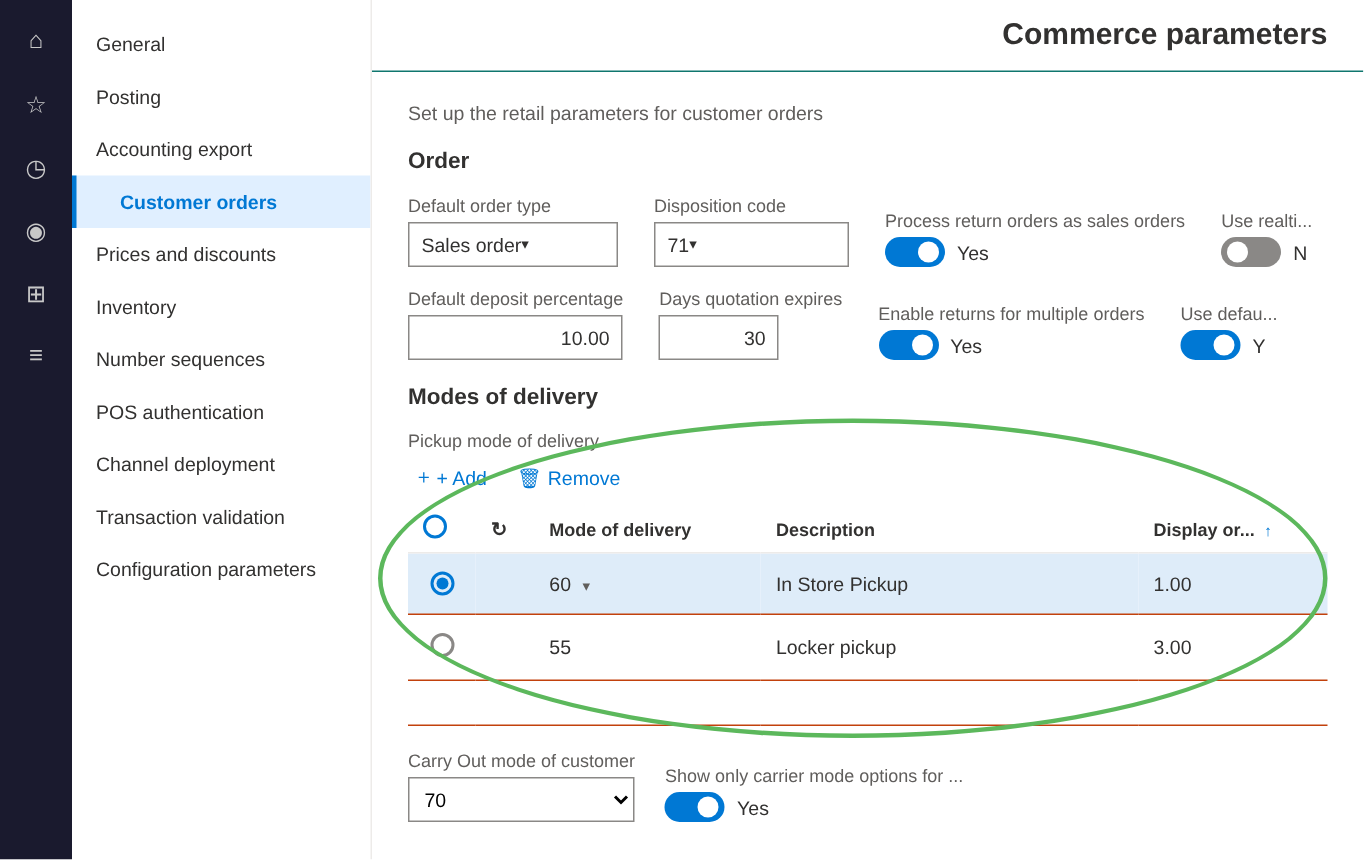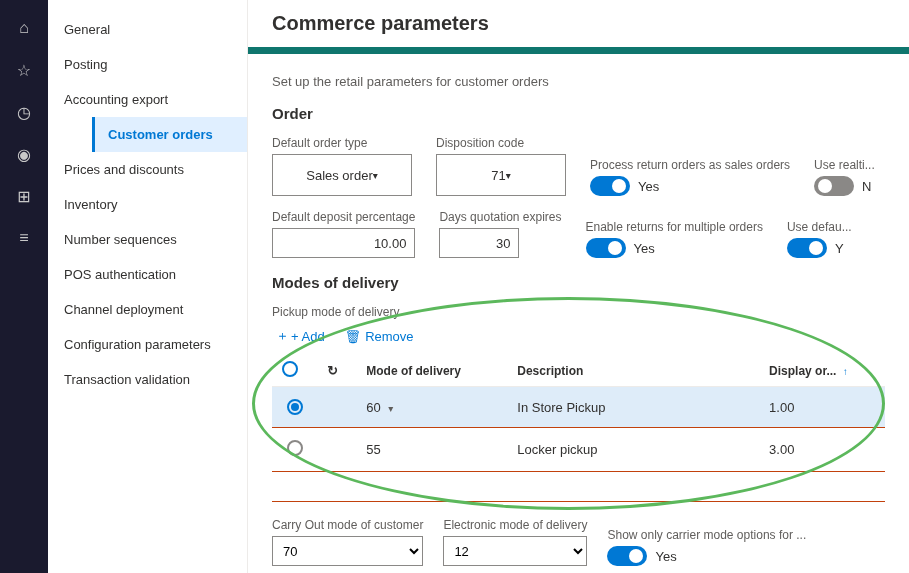--- a/index.html
+++ b/index.html
@@ -41,29 +41,29 @@
       padding: 10px 16px;
       cursor: pointer;
       color: #323130;
       font-size: 13px;
     }
     .sidebar-item.active {
       background: #e0efff;
       color: #0078d4;
       border-left: 3px solid #0078d4;
       font-weight: 600;
-      padding-left: 13px;
-      margin-left: 44px;
+      padding-left: 29px;
     }
 
     
     .page-title-bar {
       background: #fff;
       padding: 12px 24px 0 24px;
-      border-bottom: 7px solid #0f766e;
+      border-bottom: 1px solid #0f766e;
+      text-align: right;
     }
     .page-title {
       font-size: 20px;
       font-weight: 600;
       color: #323130;
       padding-bottom: 12px;
     }
 
     
     .main {
@@ -105,28 +105,28 @@
       flex-direction: column;
       gap: 4px;
     }
 
     .form-label {
       font-size: 12px;
       color: #605e5c;
     }
 
     .form-select {
-      height: 42px;
+      height: 30px;
       border: 1px solid #8a8886;
       padding: 0 8px;
       font-size: 13px;
       background: #fff;
       display: flex;
       align-items: center;
-      justify-content: center;
+      justify-content: flex-start;
       cursor: pointer;
       min-width: 130px;
     }
 
     .form-input {
       height: 30px;
       border: 1px solid #8a8886;
       padding: 0 8px;
       font-size: 13px;
       background: #fff;
@@ -283,22 +283,22 @@
 <div class="sidebar">
   <div class="sidebar-item">General</div>
   <div class="sidebar-item">Posting</div>
   <div class="sidebar-item">Accounting export</div>
   <div class="sidebar-item active">Customer orders</div>
   <div class="sidebar-item">Prices and discounts</div>
   <div class="sidebar-item">Inventory</div>
   <div class="sidebar-item">Number sequences</div>
   <div class="sidebar-item">POS authentication</div>
   <div class="sidebar-item">Channel deployment</div>
+  <div class="sidebar-item">Transaction validation</div>
   <div class="sidebar-item">Configuration parameters</div>
-  <div class="sidebar-item">Transaction validation</div>
 </div>
 
 <div class="main">
   <div class="page-title-bar">
     <div class="page-title">Commerce parameters</div>
   </div>
 
   <div class="content-area">
     <div class="section-subtitle">Set up the retail parameters for customer orders</div>
 
@@ -464,26 +464,20 @@
 
       
       <div class="bottom-delivery">
         <div class="form-field">
           <span class="form-label">Carry Out mode of customer</span>
           <select>
             <option>70</option>
           </select>
         </div>
 
-        <div class="form-field">
-          <span class="form-label">Electronic mode of delivery</span>
-          <select>
-            <option>12</option>
-          </select>
-        </div>
 
         <div class="form-field">
           <span class="form-label">Show only carrier mode options for ...</span>
           <div class="toggle-group">
             <div class="toggle">
               <div class="toggle-knob"></div>
             </div>
             <span class="toggle-label">Yes</span>
           </div>
         </div>

